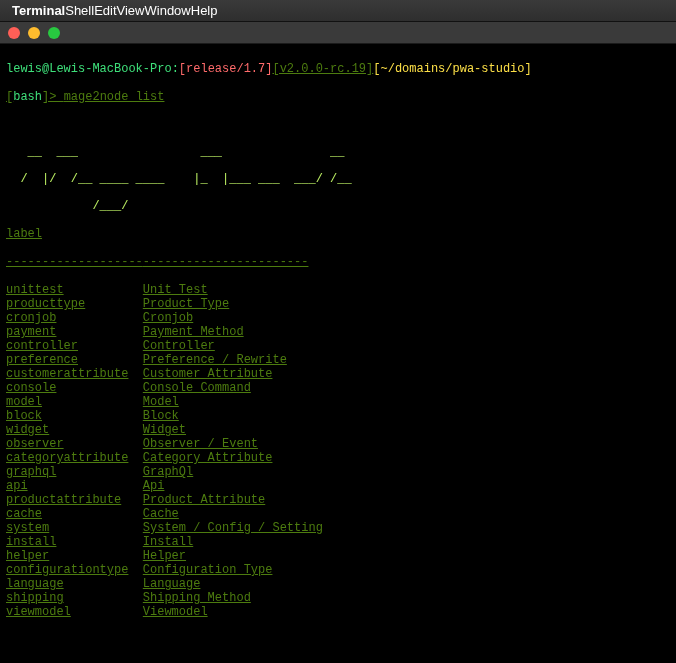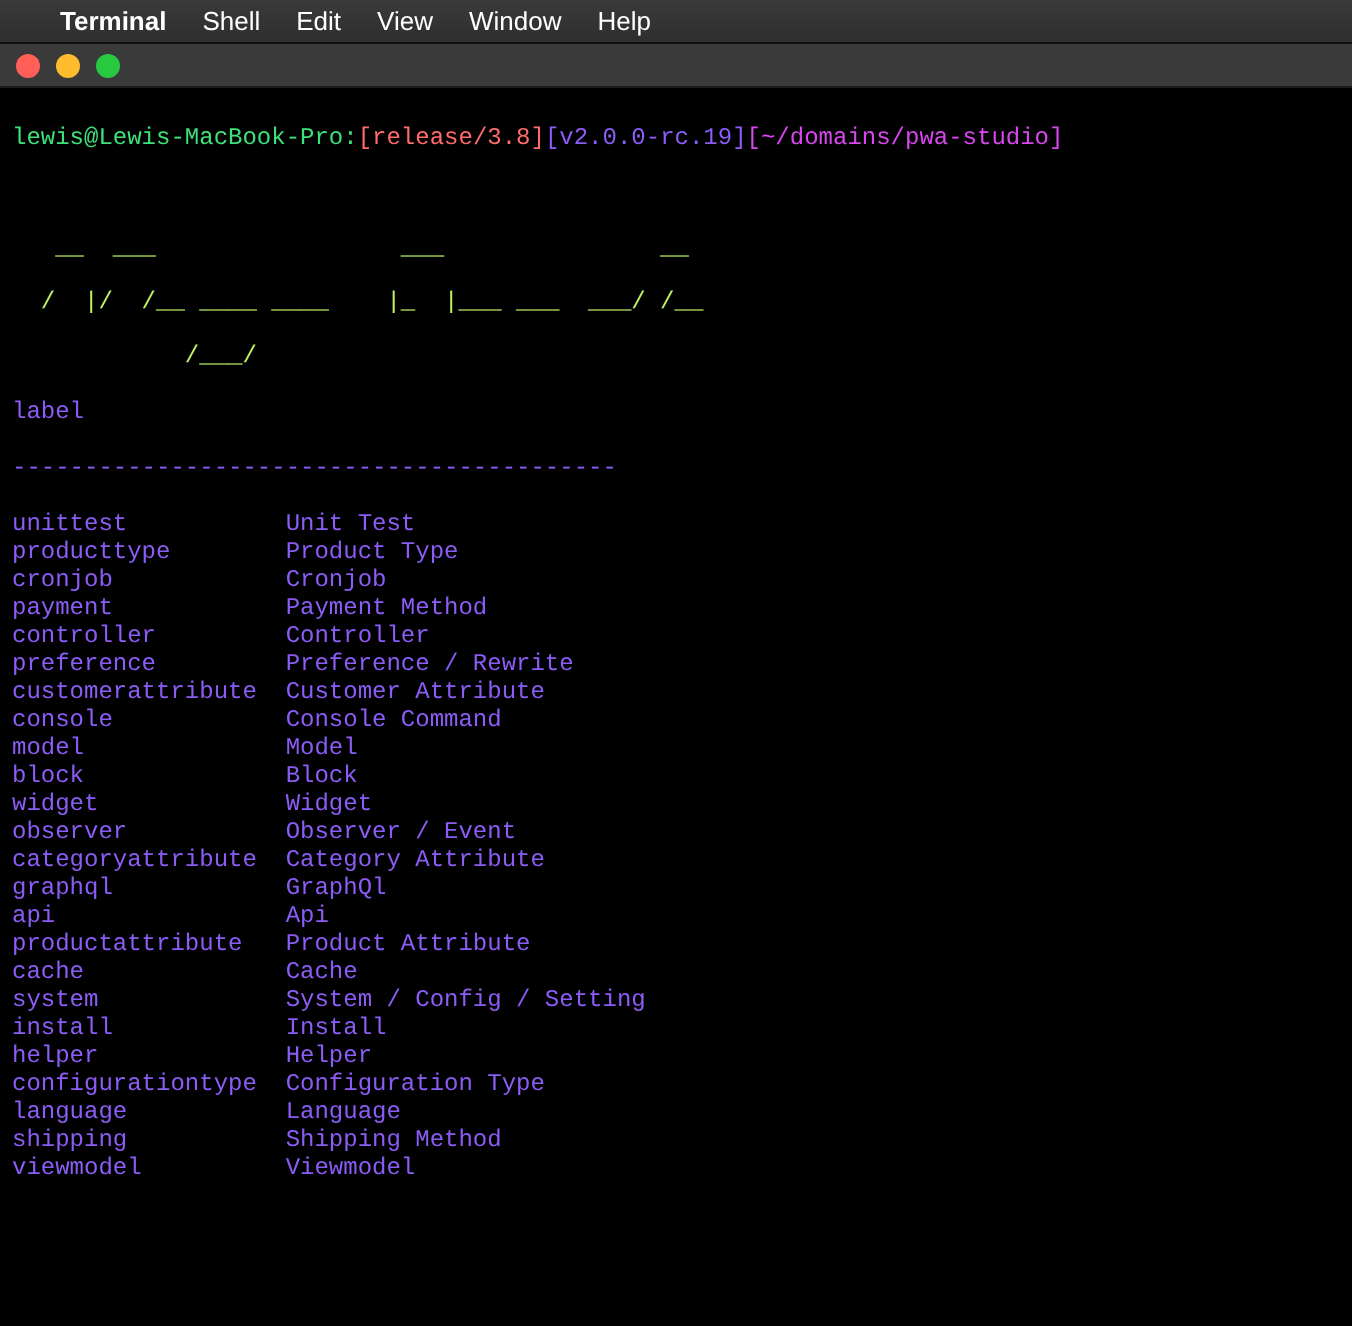--- a/index.html
+++ b/index.html
@@ -12,21 +12,20 @@
     line-height: 14px;
     color: #fff;
     overflow: hidden;
   }
   .menubar {
     background: linear-gradient(#3a3a3a,#2e2e2e);
     height: 22px;
     display: flex;
     align-items: center;
     padding: 0 12px;
-    gap: 18px;
     font-family: -apple-system, "Helvetica Neue", Arial, sans-serif;
     font-size: 13px;
     color: #fff;
     border-bottom: 1px solid #111;
   }
   .menubar .apple { font-size: 14px; }
   .menubar .appname { font-weight: 700; }
   .titlebar {
     background: #3a3a3a;
     height: 22px;
@@ -41,22 +40,22 @@
   .dot.red { background:#ff5f57; }
   .dot.yellow { background:#febc2e; }
   .dot.green { background:#28c840; }
   .term {
     background:#000;
     padding: 4px 6px;
     white-space: pre;
   }
   .c-green { color:#3ee07a; }
   .c-red { color:#ff6b6b; }
-  .c-cyan { color:#d946ef; }
-  .c-white { color:#8b5cf6; }
+  .c-cyan { color:#fde047; }
+  .c-white { color:#4d7c0f;text-decoration:underline; }
   .ascii { color:#bef264; line-height:13px; letter-spacing:0; }
   .row { display:flex; }
   .col-code { width: 19ch; }
 </style>
 </head>
 <body>
 
 <div class="menubar">
   <span class="apple"></span>
   <span class="appname">Terminal</span>
@@ -69,21 +68,22 @@
 
 <div class="titlebar">
   <div class="traffic">
     <div class="dot red"></div>
     <div class="dot yellow"></div>
     <div class="dot green"></div>
   </div>
 </div>
 
 <div class="term">
-<div><span class="c-green">lewis@Lewis-MacBook-Pro:</span><span class="c-red">[release/3.8]</span><span class="c-white">[v2.0.0-rc.19]</span><span class="c-cyan">[~/domains/pwa-studio]</span></div>
+<div><span class="c-green">lewis@Lewis-MacBook-Pro:</span><span class="c-red">[release/1.7]</span><span class="c-white">[v2.0.0-rc.19]</span><span class="c-cyan">[~/domains/pwa-studio]</span></div>
+<div><span class="c-white">[</span><span class="c-green">bash</span><span class="c-white">]&gt; </span><span class="c-white">mage2node list</span></div>
 <div> </div>
 <div class="ascii">   __  ___                 ___               __   </div>
 <div class="ascii">  /  |/  /__ ____ ____    |_  |___ ___  ___/ /__ </div>
 <div class="ascii">            /___/                                  </div>
 <div class="row c-white"><span>label</span></div>
 <div class="row c-white"><span class="col-code">-------------------</span><span>-----------------------</span></div>
 <div id="rows"><div class="row c-white"><span class="col-code">unittest</span><span>Unit Test</span></div><div class="row c-white"><span class="col-code">producttype</span><span>Product Type</span></div><div class="row c-white"><span class="col-code">cronjob</span><span>Cronjob</span></div><div class="row c-white"><span class="col-code">payment</span><span>Payment Method</span></div><div class="row c-white"><span class="col-code">controller</span><span>Controller</span></div><div class="row c-white"><span class="col-code">preference</span><span>Preference / Rewrite</span></div><div class="row c-white"><span class="col-code">customerattribute</span><span>Customer Attribute</span></div><div class="row c-white"><span class="col-code">console</span><span>Console Command</span></div><div class="row c-white"><span class="col-code">model</span><span>Model</span></div><div class="row c-white"><span class="col-code">block</span><span>Block</span></div><div class="row c-white"><span class="col-code">widget</span><span>Widget</span></div><div class="row c-white"><span class="col-code">observer</span><span>Observer / Event</span></div><div class="row c-white"><span class="col-code">categoryattribute</span><span>Category Attribute</span></div><div class="row c-white"><span class="col-code">graphql</span><span>GraphQl</span></div><div class="row c-white"><span class="col-code">api</span><span>Api</span></div><div class="row c-white"><span class="col-code">productattribute</span><span>Product Attribute</span></div><div class="row c-white"><span class="col-code">cache</span><span>Cache</span></div><div class="row c-white"><span class="col-code">system</span><span>System / Config / Setting</span></div><div class="row c-white"><span class="col-code">install</span><span>Install</span></div><div class="row c-white"><span class="col-code">helper</span><span>Helper</span></div><div class="row c-white"><span class="col-code">configurationtype</span><span>Configuration Type</span></div><div class="row c-white"><span class="col-code">language</span><span>Language</span></div><div class="row c-white"><span class="col-code">shipping</span><span>Shipping Method</span></div><div class="row c-white"><span class="col-code">viewmodel</span><span>Viewmodel</span></div></div>
 
 
 

